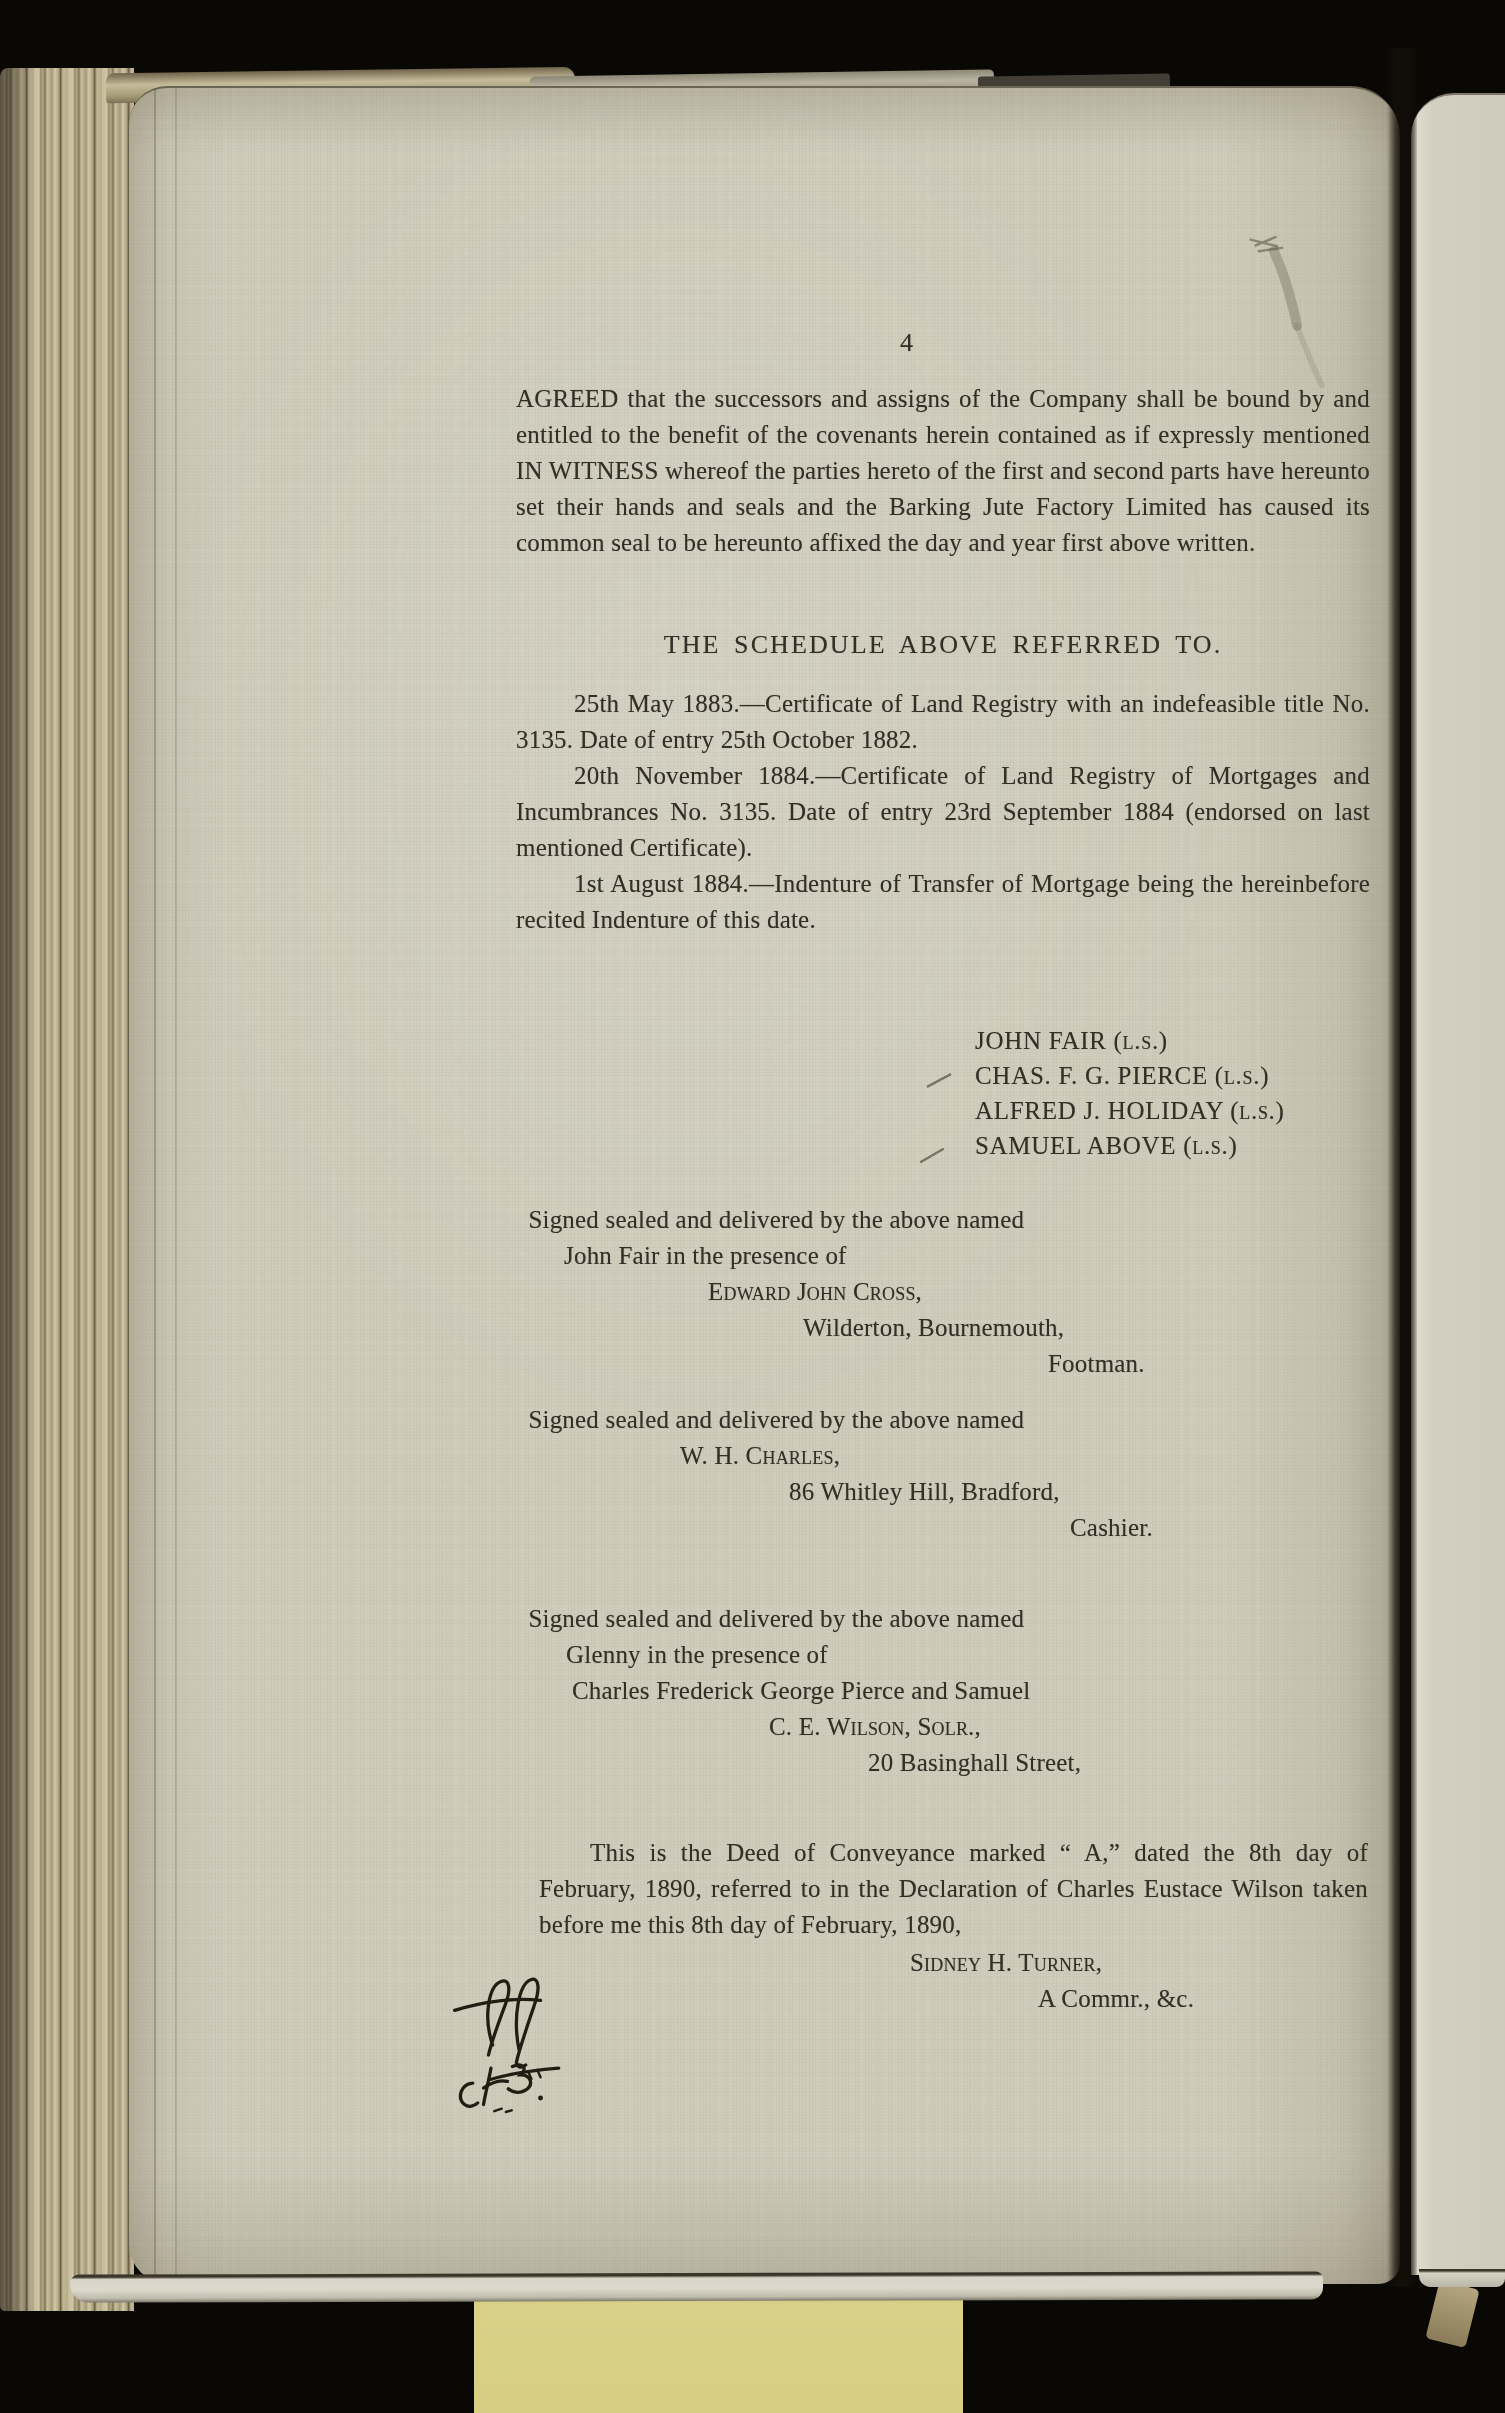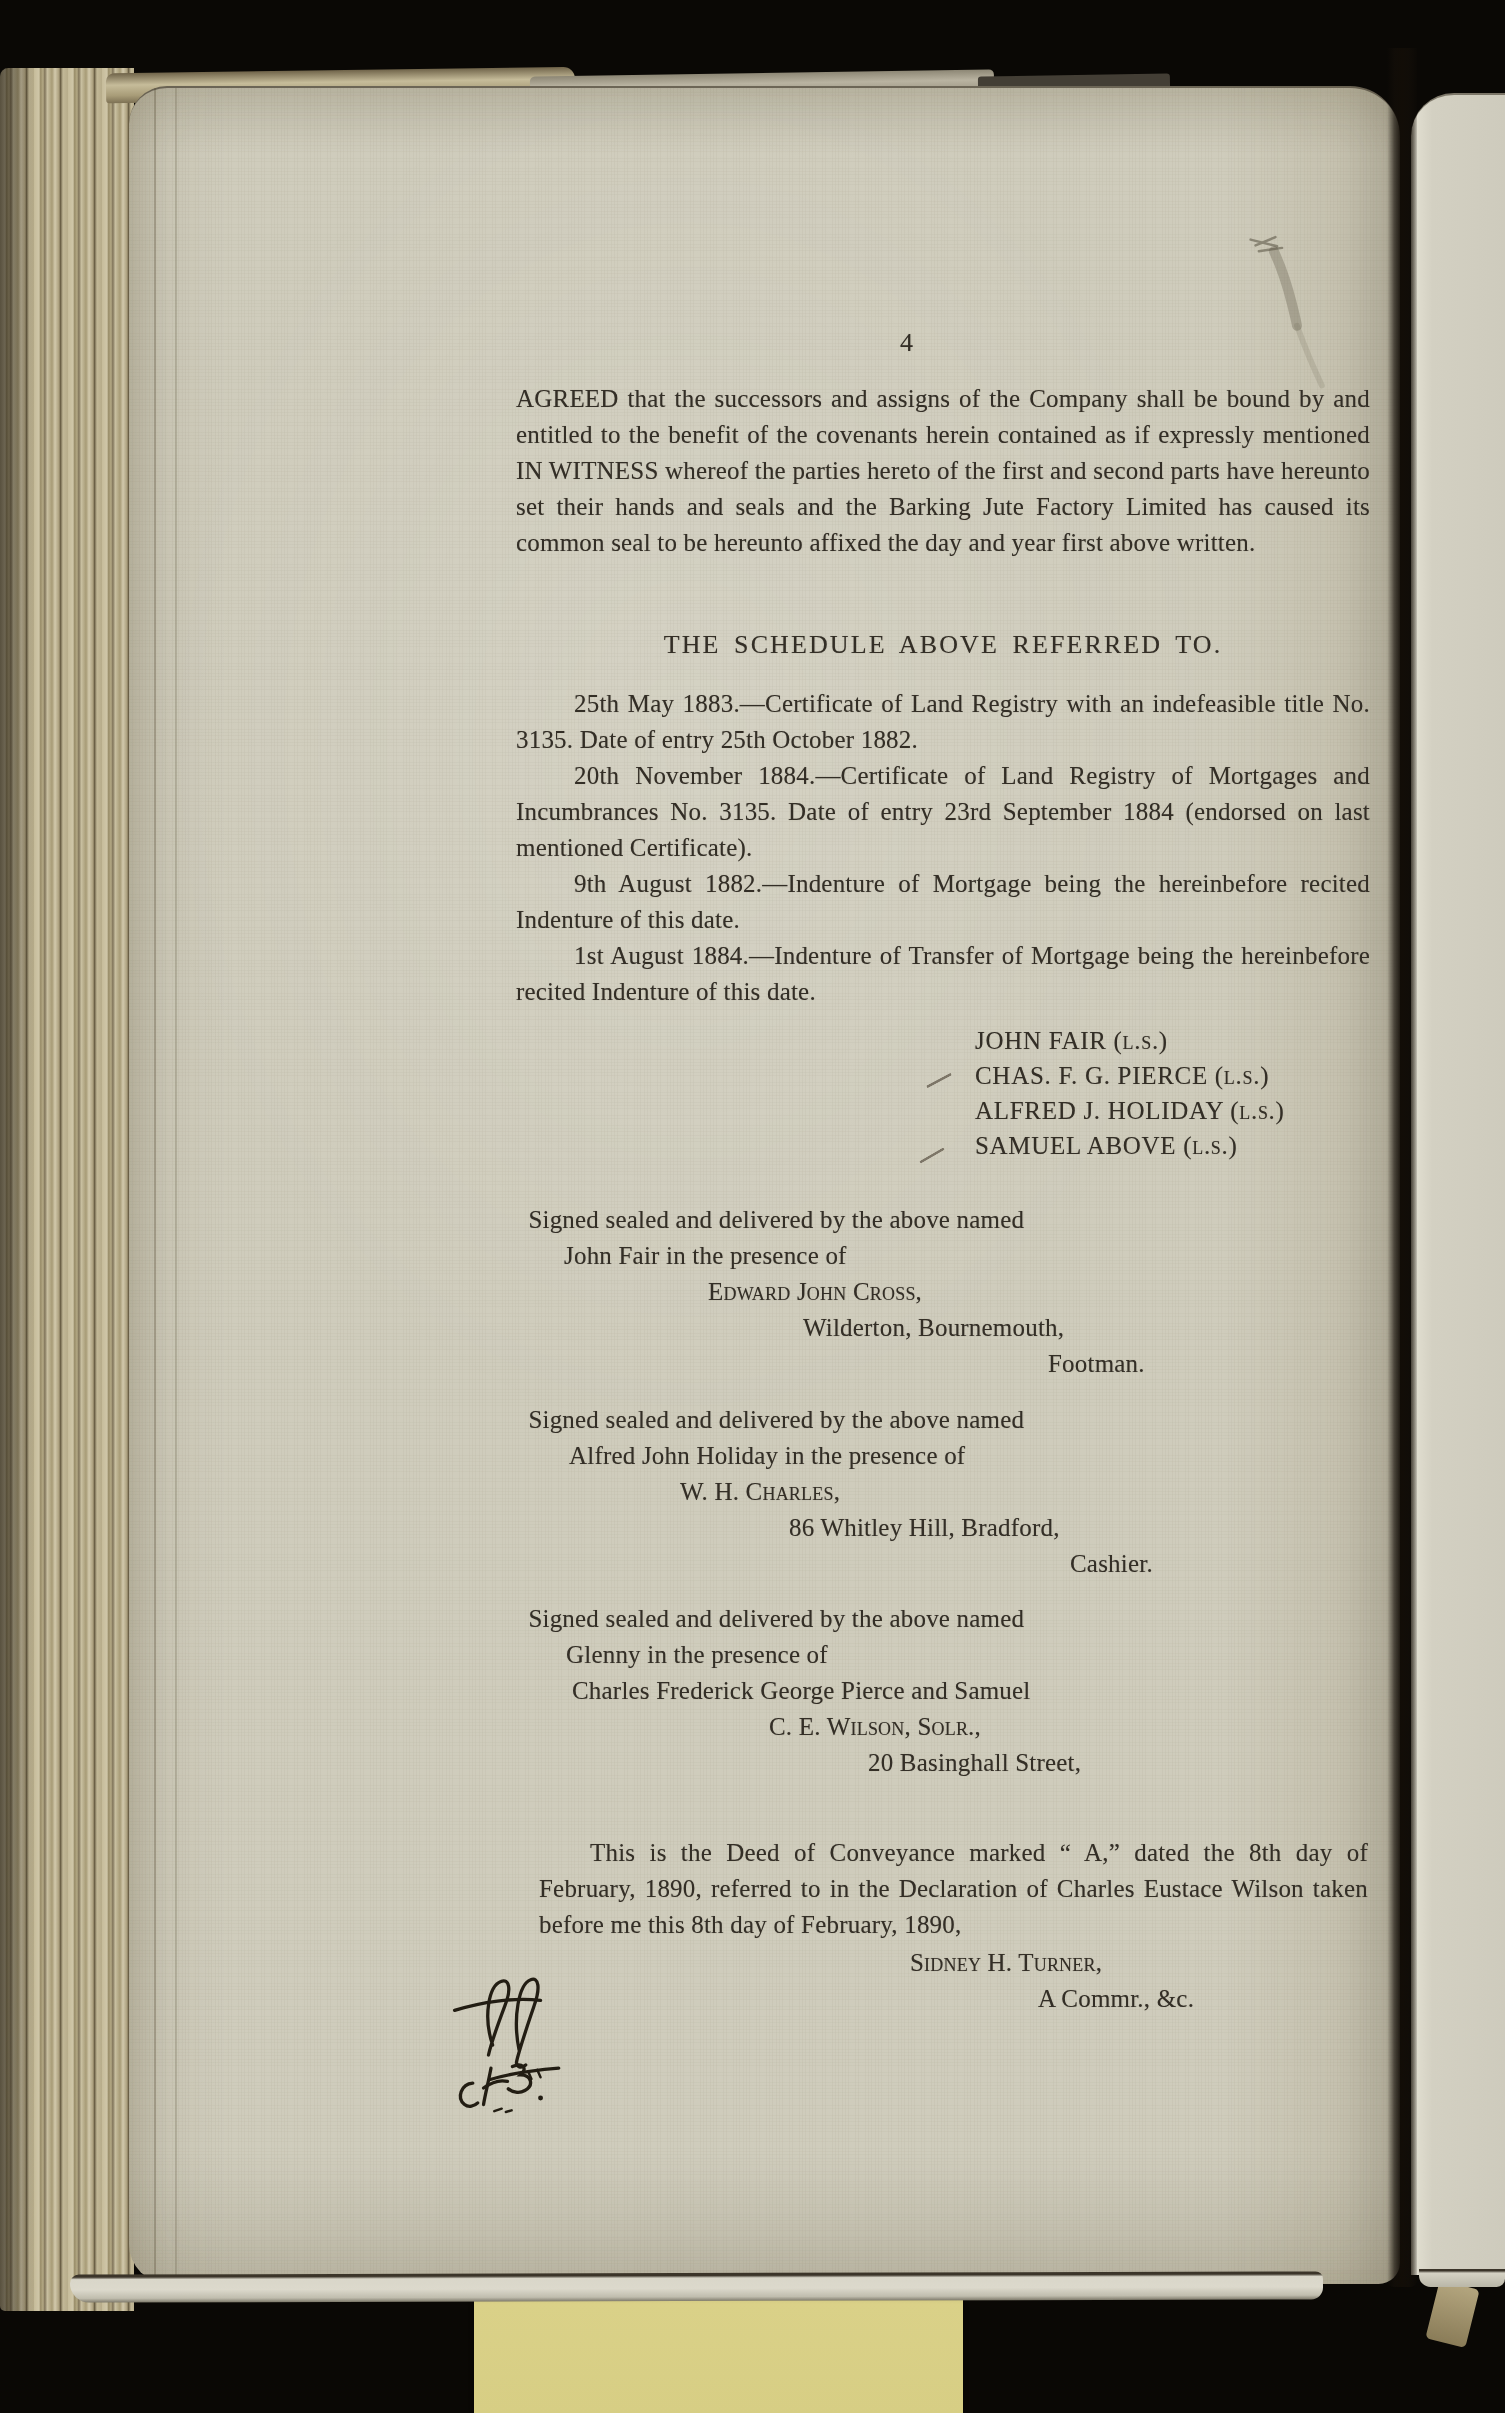--- a/index.html
+++ b/index.html
@@ -96,42 +96,40 @@
 
     <div class="txt pageno" style="left:900px;top:325px;">4</div>
 
     <div class="txt justify" style="left:516px;top:381px;width:854px;">AGREED that the successors and assigns of the Company shall be bound by and entitled to the benefit of the covenants herein contained as if expressly mentioned IN WITNESS whereof the parties hereto of the first and second parts have hereunto set their hands and seals and the Barking Jute Factory Limited has caused its common seal to be hereunto affixed the day and year first above written.</div>
 
     <div class="txt heading" style="left:516px;top:627px;width:854px;">THE SCHEDULE ABOVE REFERRED TO.</div>
 
     <div class="txt justify" style="left:516px;top:686px;width:854px;">
       <p class="entry">25th May 1883.—Certificate of Land Registry with an indefeasible title No. 3135.  Date of entry 25th October 1882.</p>
       <p class="entry">20th November 1884.—Certificate of Land Registry of Mortgages and Incumbrances No. 3135.  Date of entry 23rd September 1884 (endorsed on last mentioned Certificate).</p>
-      <p class="entry">9th August 1882.—Indenture of Mortgage being the hereinbefore recited Indenture of this date.</p>
       <p class="entry">1st August 1884.—Indenture of Transfer of Mortgage being the hereinbefore recited Indenture of this date.</p>
     </div>
 
     <div class="txt" style="left:975px;top:1023px;">
       <div class="sig-line"><span>JOHN FAIR</span> <span class="sc">(l.s.)</span></div>
       <div class="sig-line"><span>CHAS. F. G. PIERCE</span> <span class="sc">(l.s.)</span></div>
       <div class="sig-line"><span>ALFRED J. HOLIDAY</span> <span class="sc">(l.s.)</span></div>
       <div class="sig-line"><span>SAMUEL ABOVE</span> <span class="sc">(l.s.)</span></div>
     </div>
 
     <div class="txt" style="left:516px;top:1202px;width:854px;">
       <div style="padding-left:12.4px">Signed sealed and delivered by the above named</div>
       <div style="padding-left:48px">John Fair in the presence of</div>
       <div class="sc" style="padding-left:192px">Edward John Cross,</div>
       <div style="padding-left:287px">Wilderton, Bournemouth,</div>
       <div style="padding-left:532px">Footman.</div>
     </div>
 
     <div class="txt" style="left:516px;top:1402px;width:854px;">
       <div style="padding-left:12.4px">Signed sealed and delivered by the above named</div>
-      <div style="padding-left:53px">Alfred John Holiday in the presence of</div>
       <div class="sc" style="padding-left:164px">W. H. Charles,</div>
       <div style="padding-left:273px">86 Whitley Hill, Bradford,</div>
       <div style="padding-left:554px">Cashier.</div>
     </div>
 
     <div class="txt" style="left:516px;top:1601px;width:854px;">
       <div style="padding-left:12.4px">Signed sealed and delivered by the above named</div>
       <div style="padding-left:50px">Glenny in the presence of</div>
       <div style="padding-left:56px">Charles Frederick George Pierce and Samuel</div>
       <div class="sc" style="padding-left:253px">C. E. Wilson, Solr.,</div>

